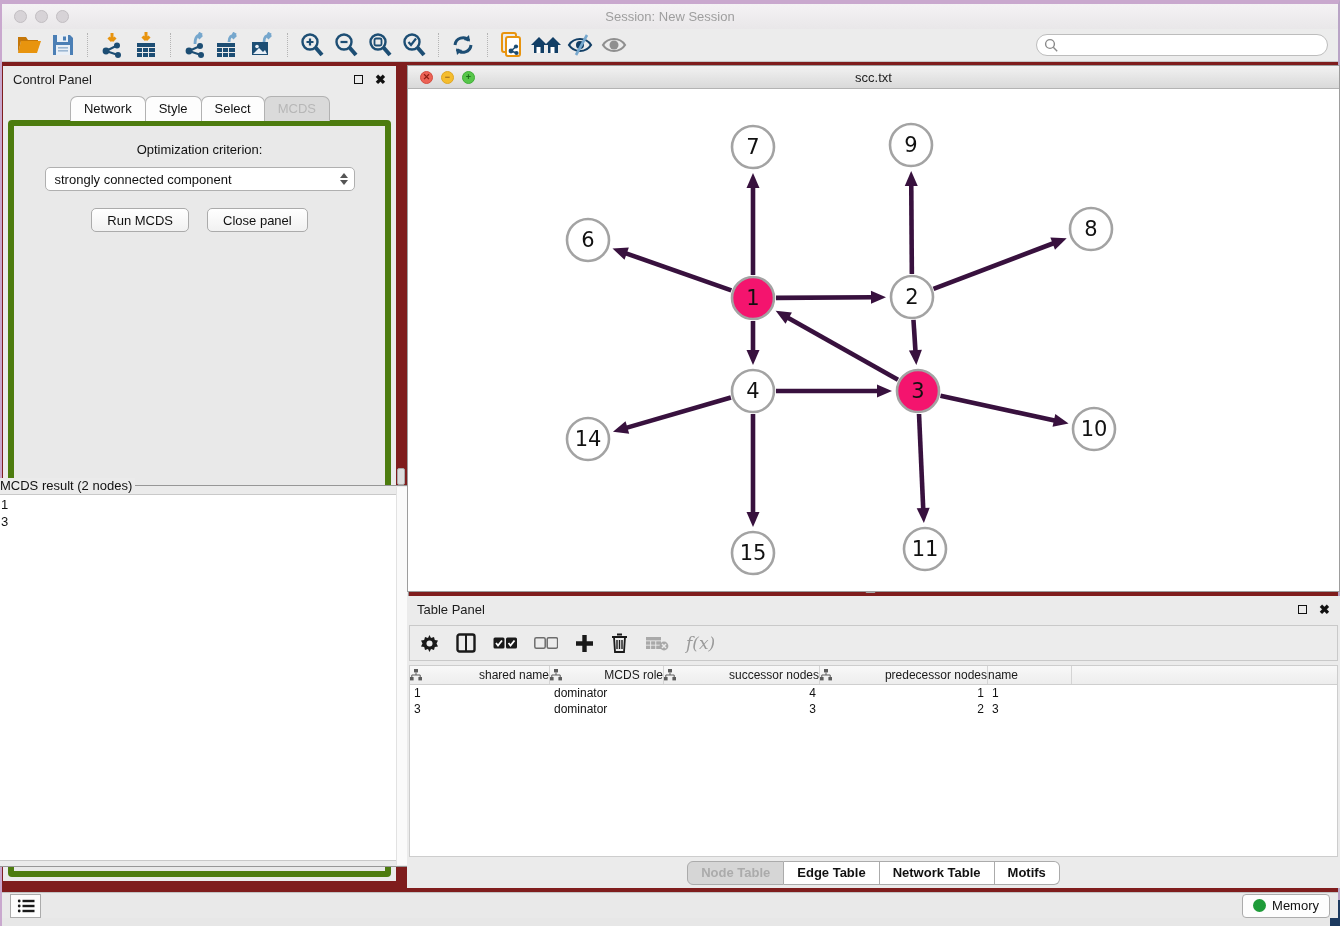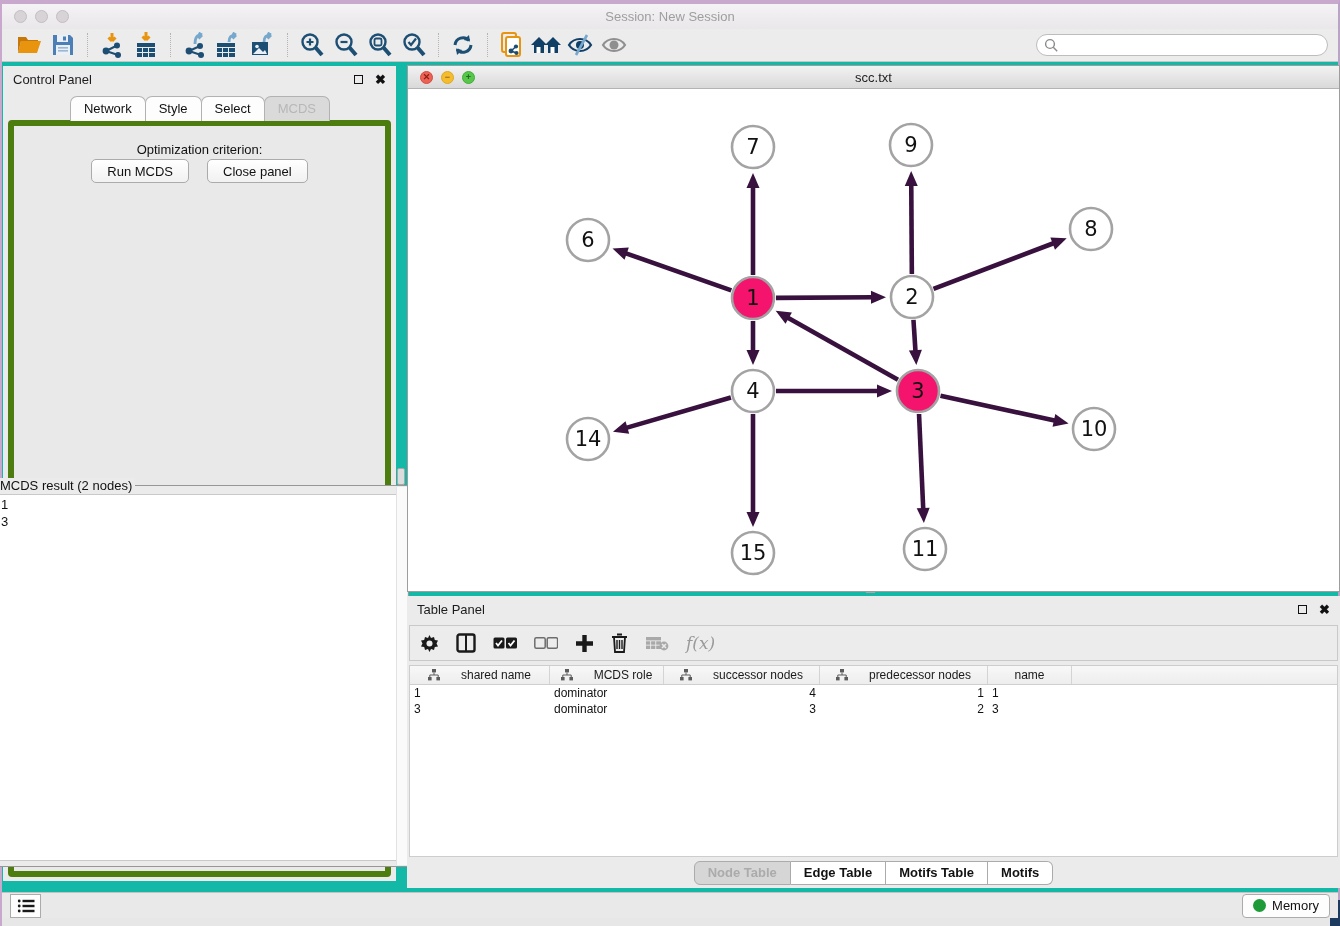--- a/index.html
+++ b/index.html
@@ -14,39 +14,39 @@
   .win-title { position:absolute; left:0; right:0; text-align:center; font-size:13px; color:#9e9e9e; }
 
   
   .toolbar { height:33px; background:#ececec; border-bottom:1px solid #c6c6c6; display:flex; align-items:center; padding:0 10px; }
   .toolbtn { width:34px; height:28px; display:flex; align-items:center; justify-content:center; }
   .tsep { width:1px; height:24px; border-left:1px dotted #b4b4b4; margin:0 7px; }
   .searchbox { margin-left:auto; width:292px; height:22px; border:1px solid #bdbdbd; border-radius:12px; background:#fff; display:flex; align-items:center; padding-left:7px; }
   .searchbox input { border:none; outline:none; flex:1; font-size:12px; background:transparent; height:18px; }
 
   
-  .main { position:relative; height:830px; background:#14b8a6; }
+  .main { position:relative; height:830px; background:#7f1d1d; }
 
   
   .control-panel { position:absolute; left:1px; top:4px; width:393px; height:815px; background:#ebebeb; display:flex; flex-direction:column; }
   .panel-head { height:26px; display:flex; align-items:center; padding:0 10px; font-size:13px; color:#1c1c1c; }
   .panel-head .spacer { flex:1; }
   .float-glyph { width:9px; height:9px; border:1.5px solid #111; display:inline-block; margin-right:12px; }
   .close-glyph { font-size:13px; font-weight:bold; color:#111; line-height:1; }
   .cp-tabs { display:flex; justify-content:center; position:relative; z-index:2; margin-top:4px; }
   .tab { font-size:13px; padding:4px 13px 5px; background:#fdfdfd; border:1px solid #b2b2b2; border-bottom:none; border-radius:7px 7px 0 0; margin-right:-1px; color:#111; }
   .tab.active { background:#dadada; color:#b7b7b7; }
   .cp-content { flex:1; margin:-1px 5px 4px; border:6px solid #4d7c0f; border-radius:4px; background:#e9e9e9; display:flex; flex-direction:column; align-items:center; padding-top:16px; }
   .opt-label { font-size:13px; color:#111; }
   .dropdown { margin-top:10px; width:310px; height:24px; background:#fff; border:1px solid #b0b0b0; border-radius:5px; display:flex; align-items:center; font-size:13px; padding-left:9px; color:#111; }
   .dd-stepper { margin-left:auto; margin-right:6px; display:flex; flex-direction:column; gap:2px; }
   .dd-stepper i { width:0; height:0; border-left:4px solid transparent; border-right:4px solid transparent; }
   .dd-up { border-bottom:5px solid #555; }
   .dd-down { border-top:5px solid #555; }
-  .btn-row { display:flex; gap:18px; margin-top:2px; }
+  .btn-row { display:flex; gap:18px; margin-top:17px; }
   .pushbtn { height:24px; padding:0 15px; font-size:13px; color:#111; background:linear-gradient(#ffffff,#f1f1f1); border:1px solid #ababab; border-radius:5px; display:flex; align-items:center; }
   .result-box { margin:auto 6px 4px; width:419px; height:382px; border:1px solid #979797; position:relative; background:#ebebeb; padding:8px 5px 5px; }
   .result-legend { position:absolute; top:-8px; left:6px; background:#ebebeb; padding:0 3px; font-size:13px; color:#111; }
   .result-area { width:100%; height:100%; background:#fff; border:1px solid #c9c9c9; position:relative; font-size:13px; line-height:17px; padding:1px 4px; color:#111; white-space:pre-line; }
   .result-scroll { position:absolute; top:1px; right:1px; bottom:1px; width:11px; background:#fafafa; border-left:1px solid #e2e2e2; }
 
   
   .vsplit-handle { position:absolute; left:395px; top:406px; width:8px; height:17px; background:#dcdcdc; border:1px solid #a8a8a8; border-radius:2px; }
   .hsplit-handle { position:absolute; left:863px; top:524px; width:11px; height:7px; background:#dcdcdc; border:1px solid #a8a8a8; border-radius:2px; }
 
@@ -61,21 +61,21 @@
   .net-canvas { flex:1; position:relative; background:#fff; }
   .net-canvas svg { position:absolute; left:0; top:0; }
 
   
   .table-panel { position:absolute; left:405px; top:534px; width:933px; height:292px; background:#ebebeb; display:flex; flex-direction:column; }
   .tp-toolbar { margin:3px 2px 0; height:36px; background:#ececec; border:1px solid #c9c9c9; display:flex; align-items:center; padding:0 10px; gap:17px; }
   .tp-icon { display:flex; align-items:center; justify-content:center; }
   .fx { font-family:"DejaVu Serif", serif; font-style:italic; font-size:17px; color:#9a9a9a; }
   .tp-table { margin:4px 2px 0; background:#fff; border:1px solid #cdcdcd; flex:1; overflow:hidden; position:relative; }
   .thead { display:flex; height:19px; background:linear-gradient(#f8f8f8,#ededed); border-bottom:1px solid #cfcfcf; }
-  .th { display:flex; align-items:center; justify-content:center; gap:21px; font-size:12px; color:#1a1a1a; border-right:1px solid #d4d4d4; }
+  .th { display:flex; align-items:center; justify-content:space-between; gap:21px; font-size:12px; color:#1a1a1a; border-right:1px solid #d4d4d4; }
   .trow { display:flex; height:16px; font-size:12px; color:#111; align-items:center; }
   .td { padding:0 4px; }
   .t-left { text-align:left; } .t-right { text-align:right; }
   .tp-tabs-bar { height:31px; display:flex; align-items:center; justify-content:center; }
   .seg { font-size:13px; font-weight:600; padding:3px 13px 4px; background:#fff; border:1px solid #ababab; border-left:none; color:#111; }
   .seg:first-child { border-left:1px solid #ababab; border-radius:6px 0 0 6px; }
   .seg:last-child { border-radius:0 6px 6px 0; }
   .seg.active { background:#d6d6d6; color:#ababab; }
 
   
@@ -260,20 +260,27 @@
         <span class="close-glyph">✖</span>
       </div>
       <div class="cp-tabs">
         <span class="tab">Network</span>
         <span class="tab">Style</span>
         <span class="tab">Select</span>
         <span class="tab active">MCDS</span>
       </div>
       <div class="cp-content">
         <div class="opt-label">Optimization criterion:</div>
+        <div class="dropdown">
+          <span>strongly connected component</span>
+          <span class="dd-stepper">
+              <i class="dd-up"></i>
+              <i class="dd-down"></i>
+            </span>
+        </div>
         <div class="btn-row">
           <span class="pushbtn">Run MCDS</span>
           <span class="pushbtn">Close panel</span>
         </div>
         <div class="result-box">
           <span class="result-legend">MCDS result (2 nodes)</span>
           <div class="result-area">1
 3</div>
           <span class="result-scroll"></span>
         </div>
@@ -472,21 +479,21 @@
           <span class="td t-left" style="width:140px">3</span>
           <span class="td t-left" style="width:114px">dominator</span>
           <span class="td t-right" style="width:156px">3</span>
           <span class="td t-right" style="width:168px">2</span>
           <span class="td t-left" style="width:84px">3</span>
         </div>
       </div>
       <div class="tp-tabs-bar">
         <span class="seg active">Node Table</span>
         <span class="seg">Edge Table</span>
-        <span class="seg">Motifs Table</span>
+        <span class="seg">Network Table</span>
         <span class="seg">Motifs</span>
       </div>
     </div>
   </div>
 
   <div class="statusbar">
     <span class="status-left-btn">
       <svg width="18" height="16" viewBox="0 0 18 16">
           <g fill="#1a1a1a">
             <circle cx="2.2" cy="3" r="1.4"></circle>

